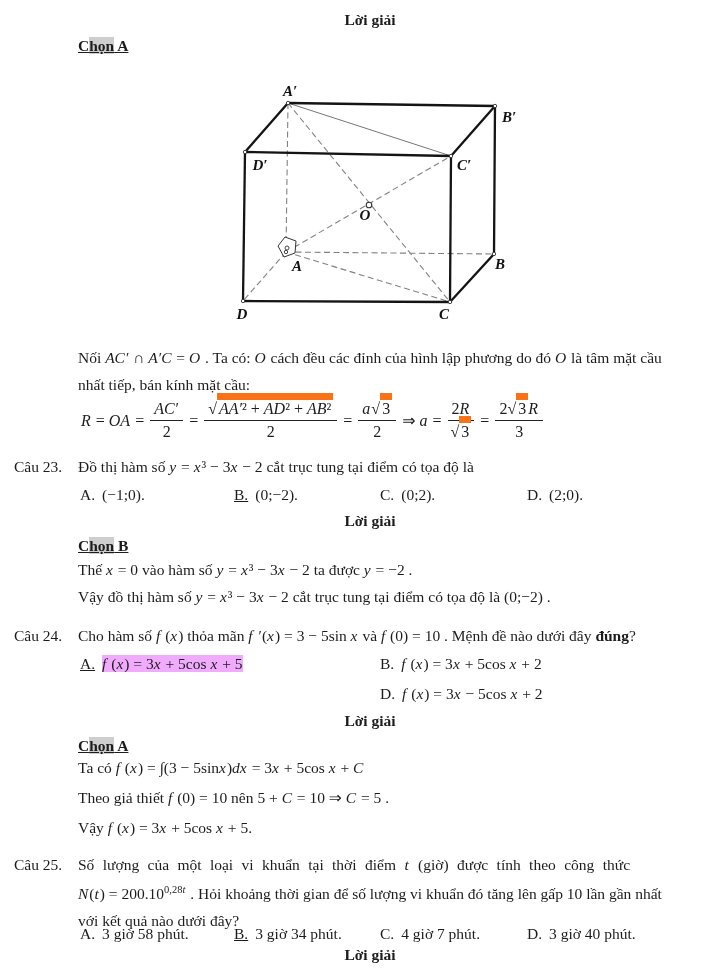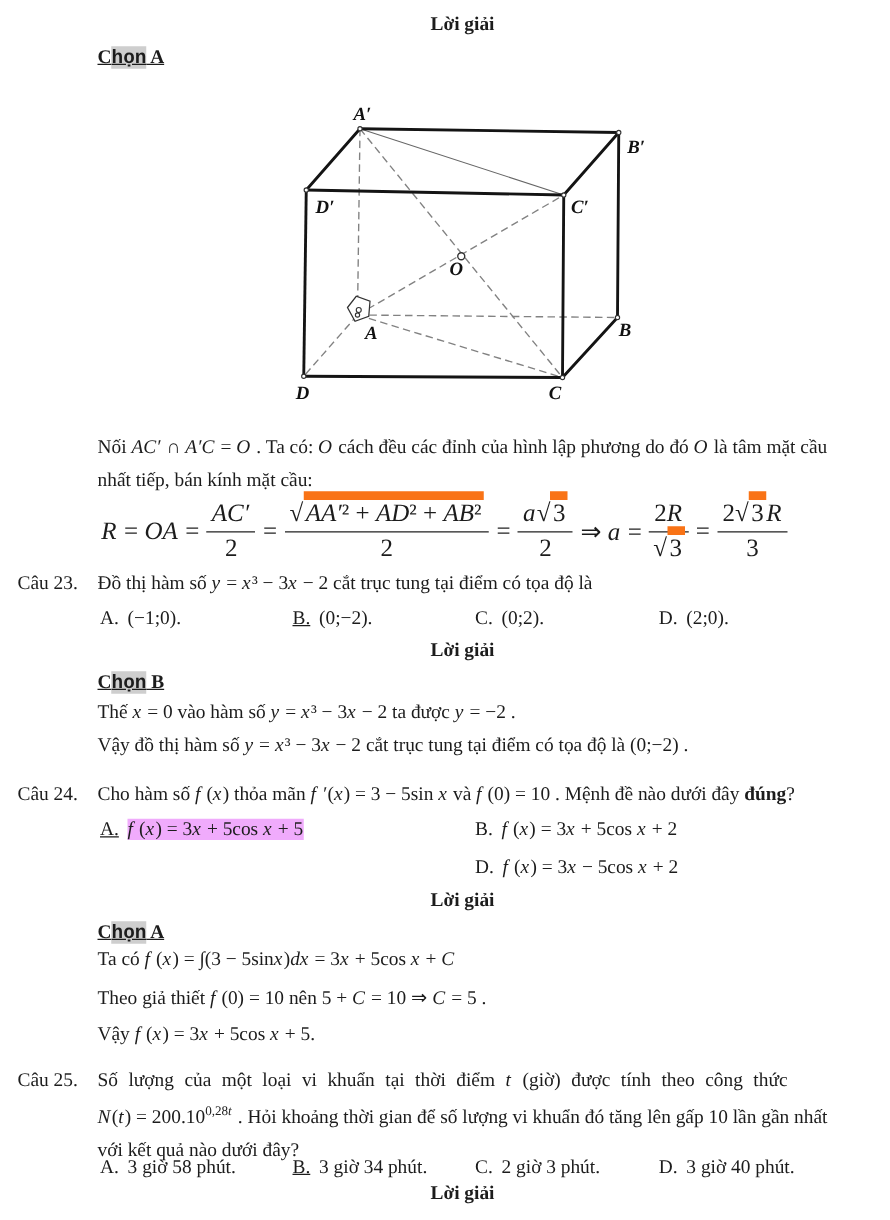--- a/index.html
+++ b/index.html
@@ -6,36 +6,36 @@
   html,body { background:#ffffff; }
   body {
     width:712px; height:976px; position:relative;
     font-family:"Liberation Serif", serif;
     font-size:15.5px; color:#1c1c1c;
     overflow:hidden;
   }
   .abs { position:absolute; white-space:nowrap; }
   .loi { left:14px; width:712px; text-align:center; font-weight:bold; }
   .chon { font-weight:bold; text-decoration:underline; }
-  .chon .hl { background:#cecece;font-family:Liberation Mono, monospace; }
+  .chon .hl { background:#cecece; }
   .qlabel { font-weight:normal; }
   .stem { left:78px;text-align:center; }
   .row { left:78px; width:616px; height:26px; }
   .opt { position:absolute; top:0; white-space:nowrap; }
   .opt .letter { margin-right:7px; }
   .o1{left:2px;} .o2{left:156px;text-align:center;} .o3{left:302px;} .o4{left:449px;}
   .q24 .o2{left:302px;}
   .ans { text-decoration:underline; }
   .hl-light { background:#f0abfc; }
   .math i { font-style:italic; padding-right:1px; }
   sup.sup { font-size:10.5px; }
   .sqrt { white-space:nowrap; }
   .rsign { font-style:normal; }
   .rad { border-top:7px solid #f97316; padding:0 2px; }
-  .formula { display:flex; align-items:center; font-size:20px; }
+  .formula { display:flex; align-items:center; font-size:16px; }
   .formula > .math { margin:0 3px; }
   .frac { display:inline-flex; flex-direction:column; align-items:center;
           text-align:center; line-height:1.15; margin:0 3px; }
   .frac .num { border-bottom:1px solid #222; padding:0 4px 2px; }
   .frac .den { padding-top:2px; }
   .para { left:78px; width:606px; line-height:27px; }
   .jspace { word-spacing:4.5px; }
   svg text { font-family:"Liberation Serif", serif; font-style:italic;
              font-weight:bold; font-size:15px; fill:#111; }
 </style>
@@ -167,16 +167,16 @@
 <div class="abs" style="left:78px; top:789px"><span>Theo giả thiết </span><span class="math"><i>f</i> (0) = 10</span><span> nên </span><span class="math">5 + <i>C</i> = 10 ⇒ <i>C</i> = 5</span><span> .</span></div>
 <div class="abs" style="left:78px; top:819px"><span>Vậy </span><span class="math"><i>f</i> (<i>x</i>) = 3<i>x</i> + 5cos <i>x</i> + 5</span><span>.</span></div>
 
 <div class="abs qlabel" style="left:14px; top:856px">Câu 25.</div>
 <div class="abs jspace" style="left:78px; top:856px"><span>Số lượng của một loại vi khuẩn tại thời điểm </span><span class="math"><i>t</i></span><span> (giờ) được tính theo công thức</span></div>
 <div class="abs" style="left:78px; top:884px"><span class="math"><i>N</i>(<i>t</i>) = 200.10</span><sup class="math sup">0,28<i>t</i></sup><span> . Hỏi khoảng thời gian để số lượng vi khuẩn đó tăng lên gấp 10 lần gần nhất</span></div>
 <div class="abs" style="left:78px; top:912px"><span>với kết quả nào dưới đây?</span></div>
 <div class="abs row" style="top:925px">
   <span class="opt o1"><span class="letter">A.</span><span><span>3 giờ 58 phút.</span></span></span>
   <span class="opt o2"><span class="letter ans">B.</span><span><span>3 giờ 34 phút.</span></span></span>
-  <span class="opt o3"><span class="letter">C.</span><span><span>2 giờ 3 phút.</span></span></span>
+  <span class="opt o3"><span class="letter">C.</span><span><span>4 giờ 7 phút.</span></span></span>
   <span class="opt o4"><span class="letter">D.</span><span><span>3 giờ 40 phút.</span></span></span>
 </div>
 <div class="abs loi" style="top:946px">Lời giải</div>
 
 </body></html>

